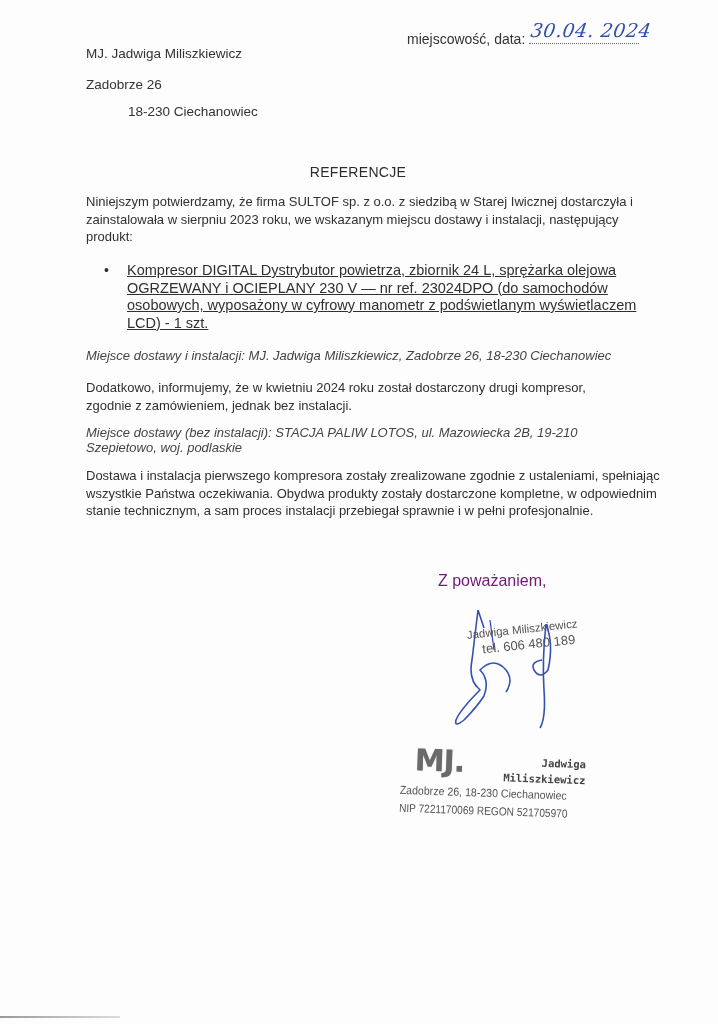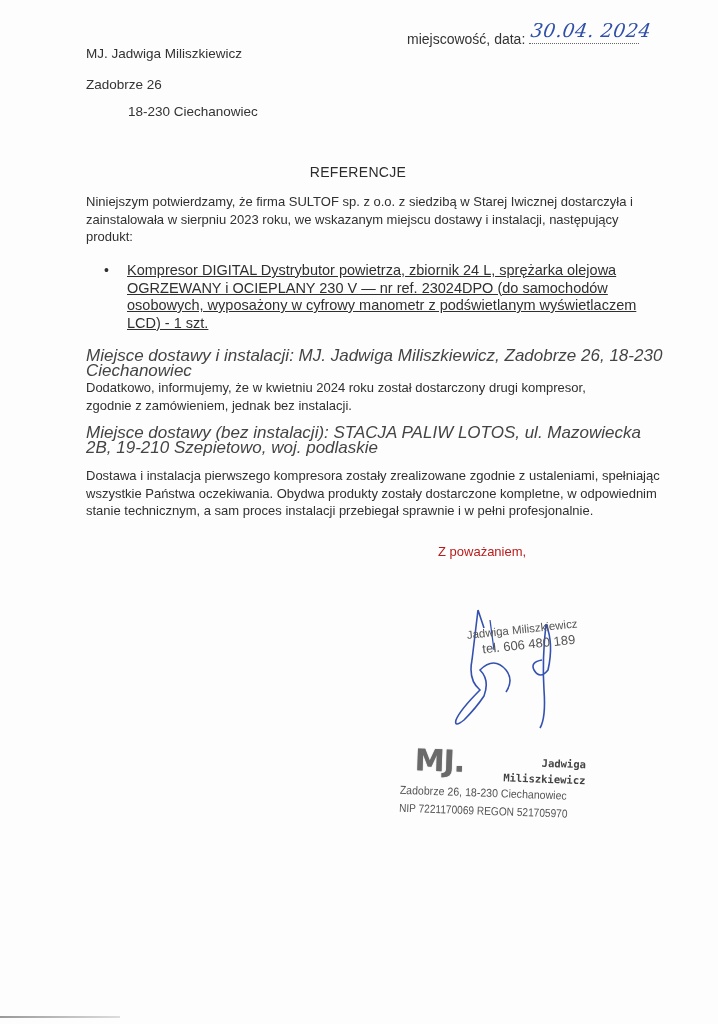--- a/index.html
+++ b/index.html
@@ -49,23 +49,23 @@
       left: 104px; top: 262px; width: 560px;
       font-size: 14.5px; line-height: 17.5px; color: #303030;
     }
     .bullet-dot {
       position: absolute; left: 0; top: 0;
       font-size: 14px;
     }
     .bullet-text { position: absolute; left: 23px; top: 0; width: 520px; text-decoration: underline; }
     .note {
       left: 86px; width: 580px;
-      font-size: 17px; font-style: italic; line-height: 14.5px; color: #444;
+      font-size: 13px; font-style: italic; line-height: 14.5px; color: #444;
     }
-    .closing { left: 438px; top: 544px; font-size: 13px; color: #b91c1c; }
+    .closing { left: 438px; top: 572px; font-size: 16px; color: #701a75; }
     .sig-stamp {
       left: 466px; top: 627px;
       font-size: 11.5px; color: #555;
       line-height: 16px;
       transform: rotate(-6deg);
       transform-origin: left top;
       white-space: nowrap;
     }
     .signature { left: 450px; top: 600px; }
     .company-stamp {

